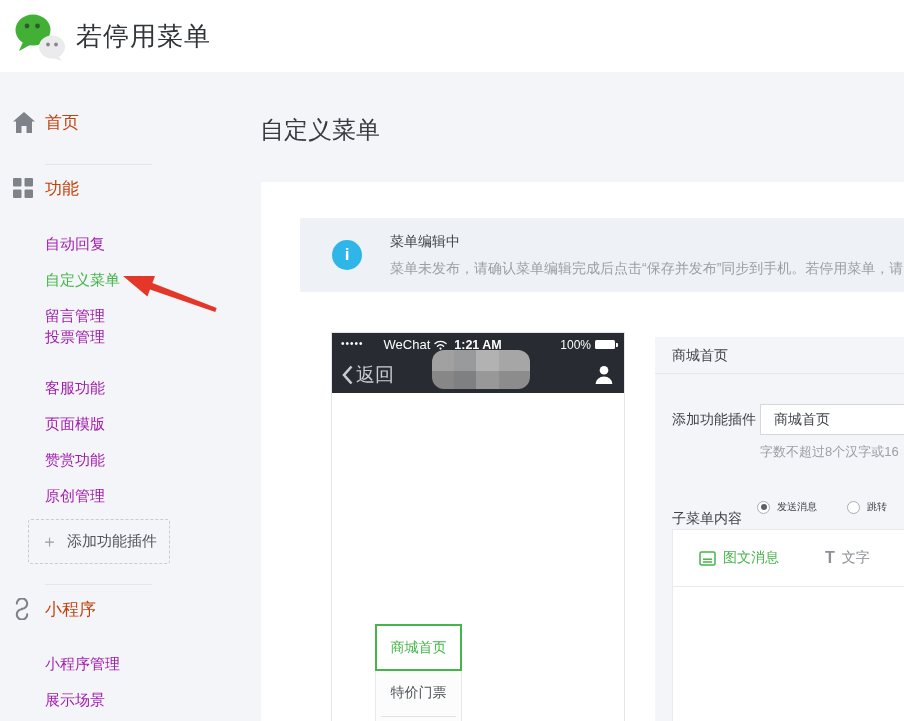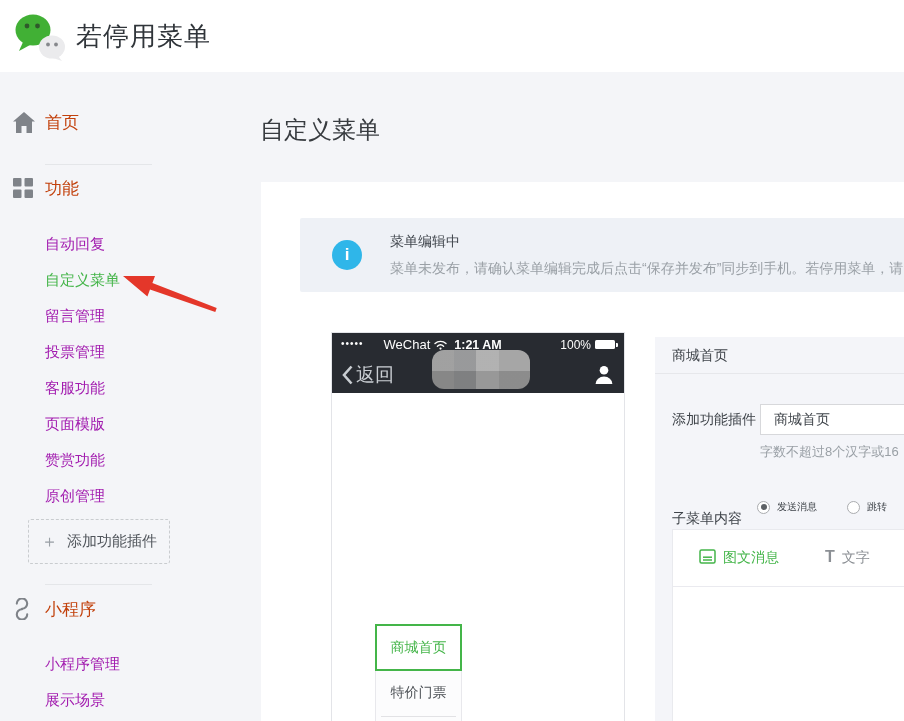--- a/index.html
+++ b/index.html
@@ -73,21 +73,21 @@
     font-size:14px; color:#3f444a; padding:0 13px; outline:none; font-family:inherit; }
   .name-hint { position:absolute; left:105px; top:106px; font-size:13px; color:#9aa0a6; white-space:nowrap; }
   .radio-group { position:absolute; left:102px; top:163px; display:flex; align-items:center; }
   .radio { display:flex; align-items:center; cursor:pointer; }
   .radio .rb { position:relative; width:13px; height:13px; border:1px solid #aaacaf; border-radius:50%; background:#fff; }
   .radio.sel .rb:after { content:""; position:absolute; left:2.5px; top:2.5px; width:6px; height:6px; border-radius:50%; background:#5d6165; }
   .radio .rl { margin-left:7px; font-size:10px; color:#3f444a; white-space:nowrap; }
   .radio + .radio { margin-left:30px; }
   .content-box { position:absolute; left:17px; top:192px; width:540px; height:400px; background:#fff; border:1px solid #e9eaee; }
   .tabs { display:flex; align-items:center; height:57px; border-bottom:1px solid #eaeaef; padding-left:26px; gap:46px; }
-  .tab { display:flex; gap:7px; cursor:pointer; font-size:14px; }
+  .tab { display:flex; align-items:center; gap:7px; cursor:pointer; font-size:14px; }
   .tab.active { color:#44b549; }
   .tab.idle { color:#8b8f94; }
   .tab .t-ic { font-size:16px; font-weight:700; color:#8b8f94; line-height:1; }
 </style>
 </head>
 <body>
 
 <div class="app">
 
   <div class="top-header">
@@ -127,21 +127,21 @@
           <rect x="0" y="11.5" width="8.5" height="8.5" rx="1" fill="#7f8389"></rect>
             <rect x="11.5" y="11.5" width="8.5" height="8.5" rx="1" fill="#7f8389"></rect>
         </svg>
       </span>
       <span class="lbl">功能</span>
     </div>
 
     <div class="side-sub" style="top:163px;">自动回复</div>
     <div class="side-sub active" style="top:199px;">自定义菜单</div>
     <div class="side-sub" style="top:235px;">留言管理</div>
-    <div class="side-sub" style="top:271px;font-family:Liberation Serif, serif;">投票管理</div>
+    <div class="side-sub" style="top:256px;font-family:Liberation Serif, serif;">投票管理</div>
     <div class="side-sub" style="top:307px;">客服功能</div>
     <div class="side-sub" style="top:343px;">页面模版</div>
     <div class="side-sub" style="top:379px;">赞赏功能</div>
     <div class="side-sub" style="top:415px;">原创管理</div>
 
     <div class="add-plugin">
       <span class="plus">＋</span>
       <span class="txt">添加功能插件</span>
     </div>
     <div class="side-divider" style="top:512px;"></div>

